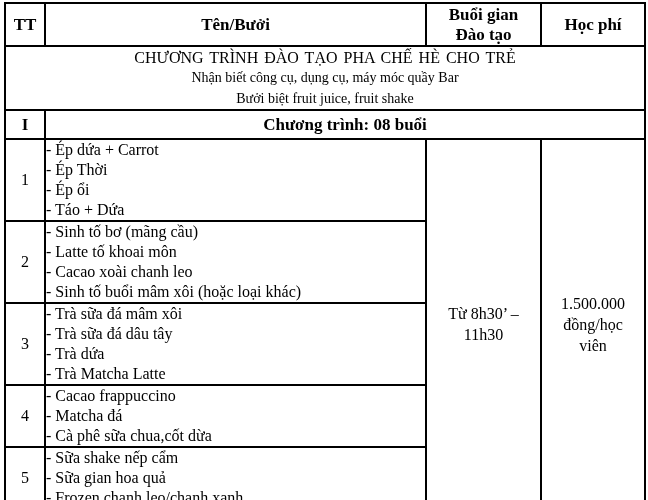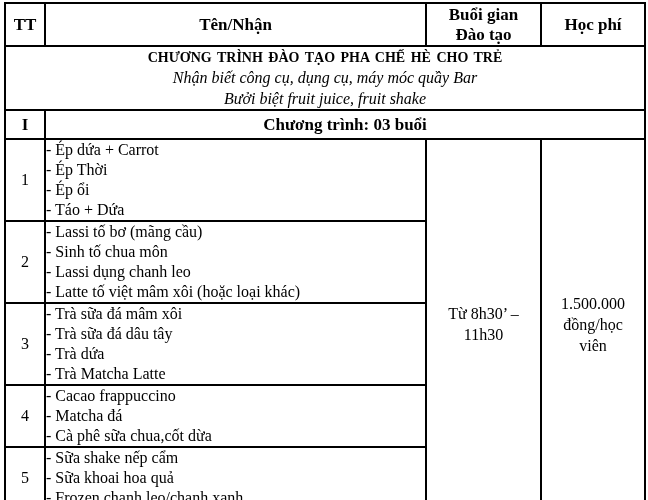--- a/index.html
+++ b/index.html
@@ -45,29 +45,28 @@
   .schedule th {
     font-size: 17px;
     font-weight: bold;
     text-align: center;
     line-height: 20px;
   }
   .pre { white-space: pre-line; }
 
   .title-cell { text-align: center; }
   .t-main {
-    font-weight: bold;
-    font-size: 14px;
+    font-weight: normal;
+    font-size: 16px;
     line-height: 21px;
     word-spacing: 2px;
   }
   .t-sub {
-    font-size: 16px;
+    font-size: 14px;
     line-height: 20.5px;
-    font-style: italic;
   }
 
   .section-idx, .section-label {
     font-weight: bold;
     font-size: 17px;
     text-align: center;
   }
 
   .idx {
     text-align: center;
@@ -93,61 +92,61 @@
     <colgroup>
       <col style="width:40px">
       <col style="width:381px">
       <col style="width:115px">
       <col style="width:104px">
     </colgroup>
 
     <tbody>
         <tr class="head-row">
       <th class="edge-l">TT</th>
-      <th>Tên/Nhận</th>
+      <th>Tên/Bưởi</th>
       <th class="pre">Buổi gian
 Đào tạo</th>
       <th class="edge-r">Học phí</th>
     </tr>
 
     <tr class="title-row">
       <td colspan="4" class="title-cell edge-l edge-r">
         <div class="t-main">CHƯƠNG TRÌNH ĐÀO TẠO PHA CHẾ HÈ CHO TRẺ</div>
         <div class="t-sub">Nhận biết công cụ, dụng cụ, máy móc quầy Bar</div>
         <div class="t-sub">Bưởi biệt fruit juice, fruit shake</div>
       </td>
     </tr>
 
     <tr class="section-row">
       <td class="section-idx edge-l">I</td>
-      <td colspan="3" class="section-label edge-r">Chương trình: 03 buổi</td>
+      <td colspan="3" class="section-label edge-r">Chương trình: 08 buổi</td>
     </tr>
 
     <tr class="sess-1">
       <td class="idx edge-l">1</td>
       <td class="items">
             <div>- Ép dứa + Carrot</div>
             <div>- Ép Thời</div>
             <div>- Ép ổi</div>
             <div>- Táo + Dứa</div>
           </td>
       <td rowspan="5" class="merged pre">Từ 8h30’ –
 11h30</td>
       <td rowspan="5" class="merged pre edge-r">1.500.000
 đồng/học
 viên</td>
     </tr>
 
     <tr class="sess-2">
       <td class="idx edge-l">2</td>
       <td class="items">
-            <div>- Lassi tố bơ (mãng cầu)</div>
-            <div>- Sinh tố chua môn</div>
-            <div>- Lassi dụng chanh leo</div>
-            <div>- Latte tố việt mâm xôi (hoặc loại khác)</div>
+            <div>- Sinh tố bơ (mãng cầu)</div>
+            <div>- Latte tố khoai môn</div>
+            <div>- Cacao xoài chanh leo</div>
+            <div>- Sinh tố buổi mâm xôi (hoặc loại khác)</div>
           </td>
     </tr>
 
     <tr class="sess-3">
       <td class="idx edge-l">3</td>
       <td class="items">
             <div>- Trà sữa đá mâm xôi</div>
             <div>- Trà sữa đá dâu tây</div>
             <div>- Trà dứa</div>
             <div>- Trà Matcha Latte</div>
@@ -160,19 +159,19 @@
             <div>- Cacao frappuccino</div>
             <div>- Matcha đá</div>
             <div>- Cà phê sữa chua,cốt dừa</div>
           </td>
     </tr>
 
     <tr class="sess-5">
       <td class="idx edge-l">5</td>
       <td class="items">
             <div>- Sữa shake nếp cẩm</div>
-            <div>- Sữa khoai hoa quả</div>
+            <div>- Sữa gian hoa quả</div>
             <div>- Frozen chanh leo/chanh xanh</div>
           </td>
     </tr>
   </tbody>
     </table>
 </div>
 
 </body></html>

